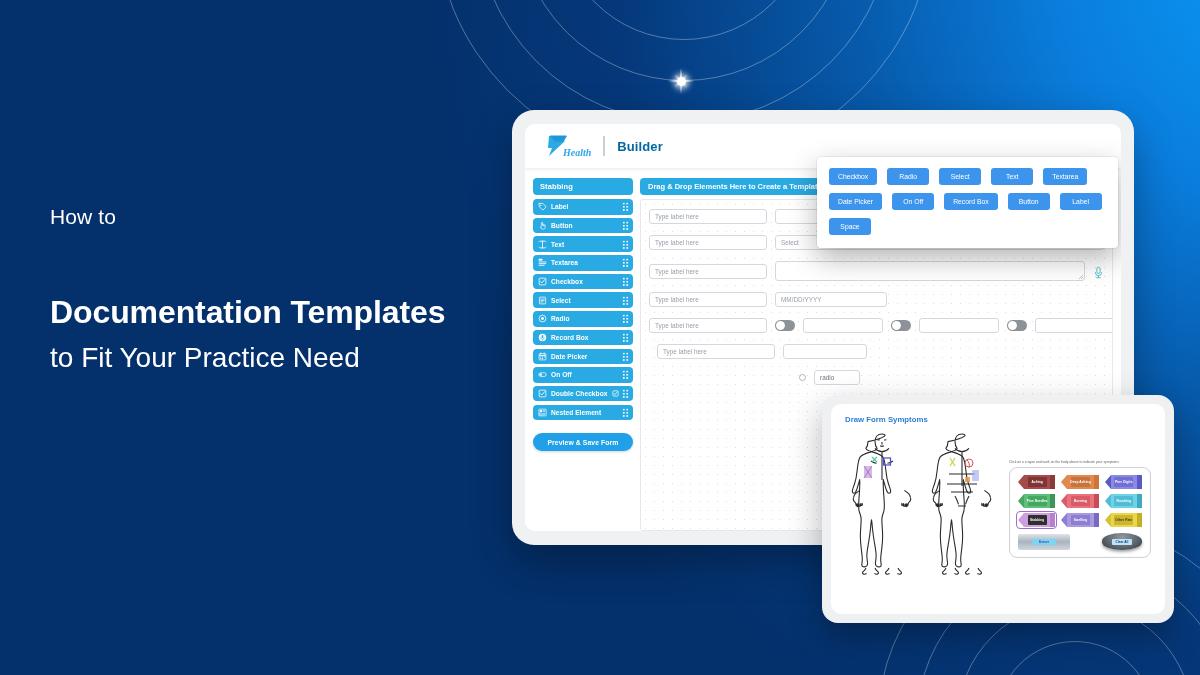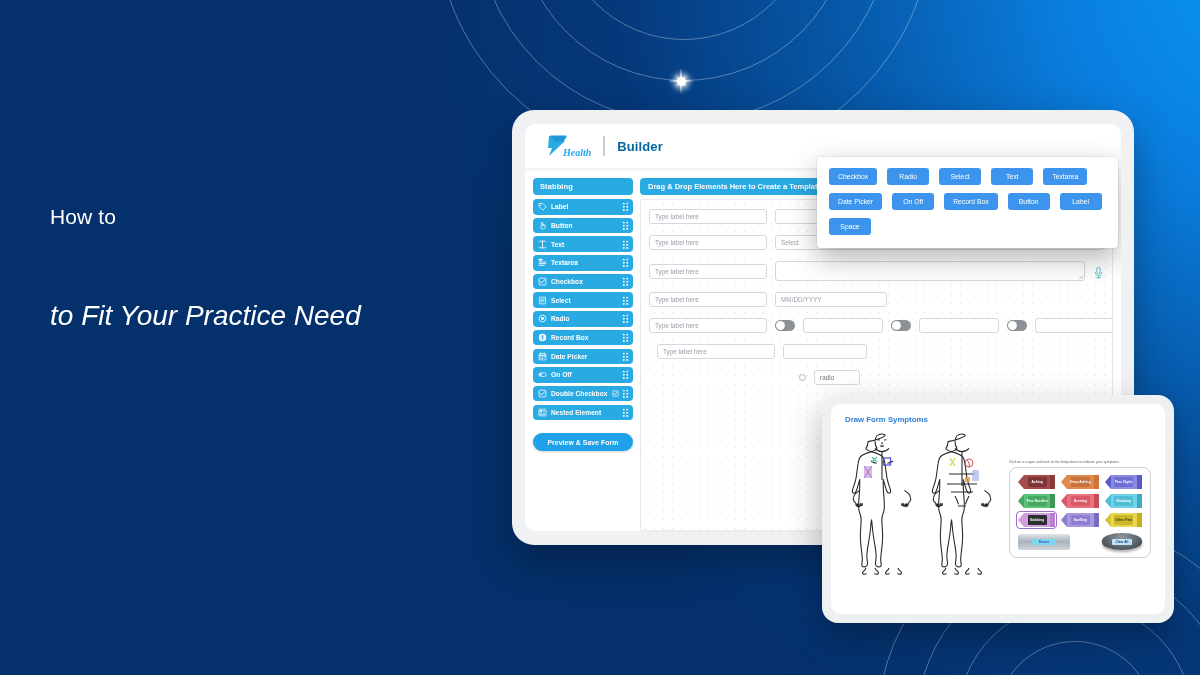--- a/index.html
+++ b/index.html
@@ -42,21 +42,21 @@
     margin:-4.5px 0 0 -4.5px; background:#fff; border-radius:50%;
     box-shadow:0 0 6px 3px rgba(255,255,255,.85); }
 
   
   #headline { position:absolute; left:50px; top:205px; width:520px; color:#fff; }
   #kicker { font-size:21px; font-weight:400; letter-spacing:.1px; color:#ffffff; }
   #title-main {
     font-size:32px; font-weight:700; line-height:1.29; margin-top:22px;
     letter-spacing:-.1px;
   }
-  #title-sub { font-size:28px; font-weight:400; line-height:1.3; margin-top:6px;font-style:italic; }
+  #title-sub { font-size:28px; font-weight:400; line-height:1.3; margin-top:6px; }
 
   
   #tablet {
     position:absolute; left:512px; top:110px; width:622px; height:435px;
     background:#f0f1f3; border-radius:22px;
     box-shadow:0 16px 40px rgba(0,0,0,.30);
     padding:14px 13px;
   }
   #tablet-screen {
     width:100%; height:100%; background:#fff; border-radius:10px;
@@ -234,20 +234,21 @@
   <span style="width:158px;height:158px;"></span>
   <span style="width:236px;height:236px;"></span>
   <span style="width:316px;height:316px;"></span>
   <span style="width:394px;height:394px;"></span>
 </div>
 
 <div id="headline">
   <div id="kicker">How to</div>
   <h1 id="title-main">
     <br>
+    <span>Documentation Templates</span>
   </h1>
   <div id="title-sub">to Fit Your Practice Need</div>
 </div>
 
 <div id="tablet">
  <div id="tablet-screen">
 
   <div id="app-header">
     <div id="logo-wrap">
       <svg id="logo-z" viewBox="0 0 28 26">

